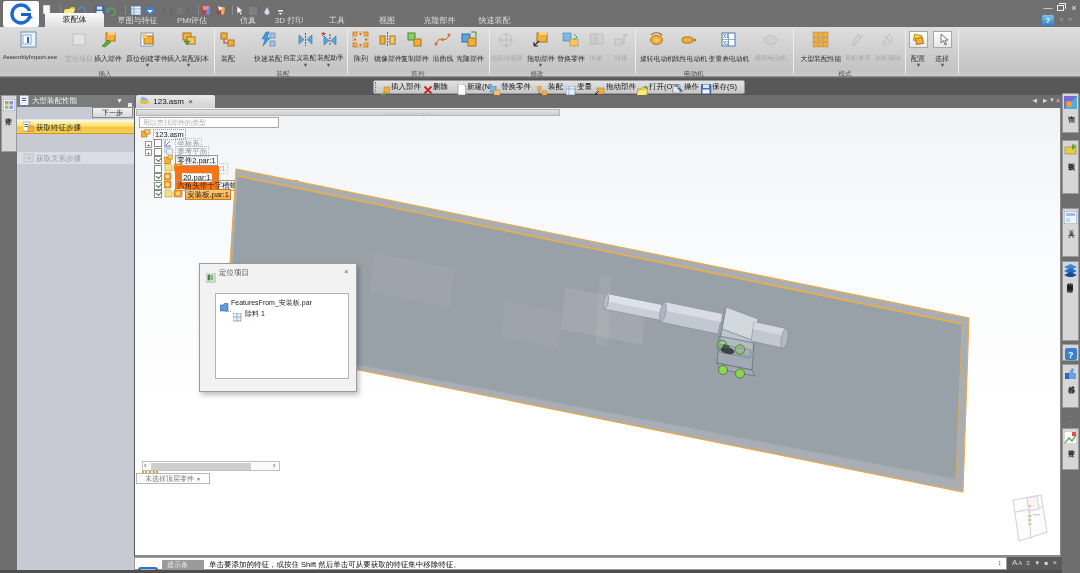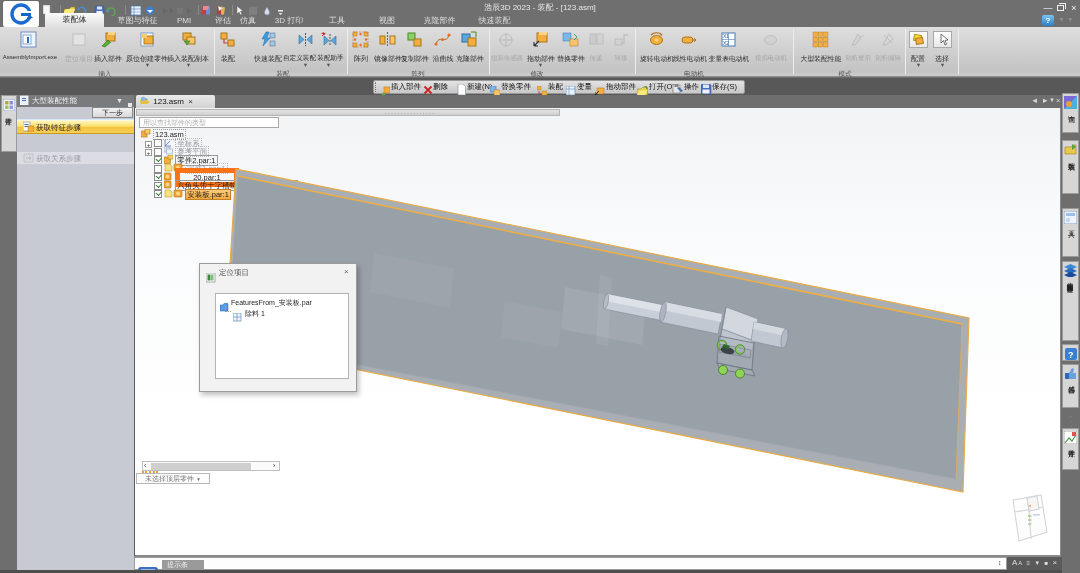--- a/index.html
+++ b/index.html
@@ -52,21 +52,20 @@
 #bottom-dark{left:0;top:570px;width:1080px;height:3px;background:#4e4e4e}
 
 #rstrip{left:1062px;top:95px;width:18px;height:478px;background:#6e6e6e}
 .rtab2{left:1062px;width:17px;background:#d6d6d6;border:1px solid #9a9a9a}
 .vtext{writing-mode:vertical-rl;text-orientation:upright;font-size:7px;color:#222;letter-spacing:0.5px;line-height:15px}
 </style></head>
 <body>
 <div id="root">
 
 <div id="titlebar" class="abs"></div>
-<div id="title-text" class="abs cn">浩辰3D 2023 - 装配 - [123.asm]</div>
 <div id="logo" class="abs">
 <svg width="36" height="26" viewBox="0 0 36 26">
 <circle cx="18" cy="13" r="9" fill="none" stroke="#1a6ad0" stroke-width="3.4"></circle>
 <rect x="18" y="10" width="11" height="6" fill="#fdfdfd"></rect>
 <rect x="18" y="12" width="10" height="3" fill="#1565c8"></rect>
 <path d="M26 13 l4 4 -6 1z" fill="#1565c8"></path>
 </svg>
 </div>
 
 <div class="abs" style="left:43px;top:2px"><svg width="240" height="11">
@@ -112,21 +111,21 @@
 </svg></div>
 
 <div class="abs winbtn" style="left:1041px;width:14px;text-align:center">—</div>
 <div class="abs" style="left:1057px;top:5px;width:7px;height:6px;border:1px solid #f0f0f0"></div>
     <div class="abs" style="left:1059px;top:3px;width:7px;height:2px;border-top:1px solid #f0f0f0;border-right:1px solid #f0f0f0;height:6px"></div>
 <div class="abs winbtn" style="left:1067px;width:14px;text-align:center">×</div>
 
 <div id="tab-active" class="abs rtab cn" style="left:45px;width:59px">装配体</div>
 <div class="abs rtab cn" style="left:110px;width:55px">草图与特征</div>
 <div class="abs rtab" style="left:170px;width:28px">PMI</div>
-<div class="abs rtab cn" style="left:208px;width:30px">评估</div>
+<div class="abs rtab cn" style="left:184px;width:30px">评估</div>
 <div class="abs rtab cn" style="left:233px;width:30px">仿真</div>
 <div class="abs rtab cn" style="left:269px;width:40px">3D 打印</div>
 <div class="abs rtab cn" style="left:322px;width:30px">工具</div>
 <div class="abs rtab cn" style="left:372px;width:30px">视图</div>
 <div class="abs rtab cn" style="left:417px;width:45px">克隆部件</div>
 <div class="abs rtab cn" style="left:472px;width:45px">快速装配</div>
 
 <div class="abs" style="left:1042px;top:15px;width:12px;height:11px;background:linear-gradient(#7ec3ef,#2f7fc2);border-radius:2px;color:#fff;font-size:8px;font-weight:bold;text-align:center;line-height:11px">?</div>
 <div class="abs" style="left:1058px;top:16px;width:20px;height:9px;color:#8d8d8d;font-size:7px">▼ ▼</div>
 
@@ -465,21 +464,21 @@
         <rect x="4" y="0" width="5" height="4" fill="#f7c96e" stroke="#a87718" stroke-width=".5"></rect>
       </svg> <span style="border:1px solid #9a9a9a;padding:0 1px"><span class="cn">零件</span>2.par:1</span></div>
 <div class="abs trow" style="left:154px;top:163px"><span class="cb" style="display:inline-block;vertical-align:-1.5px"></span> <svg width="19" height="9" style="vertical-align:-1px">
         <path d="M1 1 h5 l2 2 v5 h-7z" fill="#f7e080" stroke="#b09010" stroke-width=".5"></path>
         <rect x="10" y="1" width="8" height="7" rx="1" fill="#f3a030" stroke="#a87718" stroke-width=".6"></rect>
         <circle cx="14" cy="4.5" r="2" fill="#fbd388"></circle>
       </svg> <span class="cn" style="color:#a8a8b0;border:1px dotted #c0c0c0;padding:0 1px"><span style="font-family:'Liberation Sans'">零件1.par:1</span></span></div>
 <div class="abs trow" style="left:154px;top:171.5px"><span class="cb ck" style="display:inline-block;vertical-align:-1.5px"></span> <svg width="9" height="9" style="vertical-align:-1px">
         <rect x="0" y="1" width="7" height="7" rx="1" fill="#f3a030" stroke="#a87718" stroke-width=".6"></rect>
         <circle cx="3.5" cy="4.5" r="2" fill="#fbd388"></circle>
-      </svg> <span style="border:5px solid #f97316;padding:0 13px">20.par:1</span></div>
+      </svg> <span style="border:7px solid #f97316;padding:0 1px">20.par:1</span></div>
 <div class="abs trow" style="left:154px;top:180px"><span class="cb ck" style="display:inline-block;vertical-align:-1.5px"></span> <svg width="9" height="9" style="vertical-align:-1px">
         <rect x="0" y="1" width="7" height="7" rx="1" fill="#f3a030" stroke="#a87718" stroke-width=".6"></rect>
         <circle cx="3.5" cy="4.5" r="2" fill="#fbd388"></circle>
       </svg> <span style="border:1px solid #9a9a9a;padding:0 1px"><span class="cn">六角头带十字槽螺栓</span>-GBT29.2-2013</span></div>
 <div class="abs trow" style="left:154px;top:188.5px"><span class="cb ck" style="display:inline-block;vertical-align:-1.5px"></span> <svg width="19" height="9" style="vertical-align:-1px">
         <path d="M1 1 h5 l2 2 v5 h-7z" fill="#f7e080" stroke="#b09010" stroke-width=".5"></path>
         <rect x="10" y="1" width="8" height="7" rx="1" fill="#f3a030" stroke="#a87718" stroke-width=".6"></rect>
         <circle cx="14" cy="4.5" r="2" fill="#fbd388"></circle>
       </svg> <span style="background:linear-gradient(#fbc97a,#f5a93d);border:1px solid #c07f28;padding:0 1px"><span class="cn">安装板</span>.par:1</span></div>
 <div id="scene" class="abs" style="left:134px;top:108px">
@@ -577,20 +576,21 @@
 <div class="abs" style="left:273px;top:462px;font-size:7px;color:#444;line-height:8px">›</div>
 <div class="abs" style="left:142px;top:471px;width:16px;height:2px;border-top:2px dotted #e8a030"></div>
 <div class="abs cn" style="left:136px;top:473px;width:74px;height:11px;background:#fdfdfd;border:1px solid #b8b8b8;font-size:7px;color:#777;line-height:10px;text-align:center;white-space:nowrap">未选择顶层零件 <span style="font-size:5px">▼</span></div>
 
 <div id="promptbar" class="abs"></div>
 <div class="abs" style="left:138px;top:561px"><svg width="20" height="8">
         <rect x="0" y="0" width="20" height="7" rx="3" fill="#3a6fc0"></rect>
         <rect x="3" y="2.5" width="14" height="2" fill="#fff"></rect>
       </svg></div>
 <div class="abs cn" style="left:162px;top:560px;height:10px;min-width:42px;background:#9a9a9a;color:#ededed;font-size:7px;line-height:10px;padding:0 5px;box-sizing:border-box">提示条</div>
+<div class="abs cn" style="left:209px;top:560px;font-size:7.5px;color:#111;white-space:nowrap">单击要添加的特征，或按住 Shift 然后单击可从要获取的特征集中移除特征。</div>
 <div class="abs" style="left:998px;top:559px;font-size:7px;color:#333">↕</div>
 <div class="abs" style="left:1007px;top:557px;width:73px;height:13px;background:#5a5a5a"></div>
 <div class="abs" style="left:1012px;top:558px;color:#ddd;font-size:8px;letter-spacing:1px">A<span style="font-size:6px">A</span> <span style="font-size:6px">≡</span> <span style="font-size:6px">▼</span> <span style="font-size:6px">■</span> ×</div>
 <div id="bottom-dark" class="abs"></div>
 
 <div id="rstrip" class="abs"></div>
 <div class="rtab2 abs" style="top:93px;height:40px"></div>
 <div class="abs" style="left:1064px;top:95px"><svg width="13" height="13">
         <rect x="0" y="0" width="13" height="13" fill="#7a6ad8"></rect>
         <path d="M0 13 L13 0 L13 13z" fill="#4ab0e0"></path>

